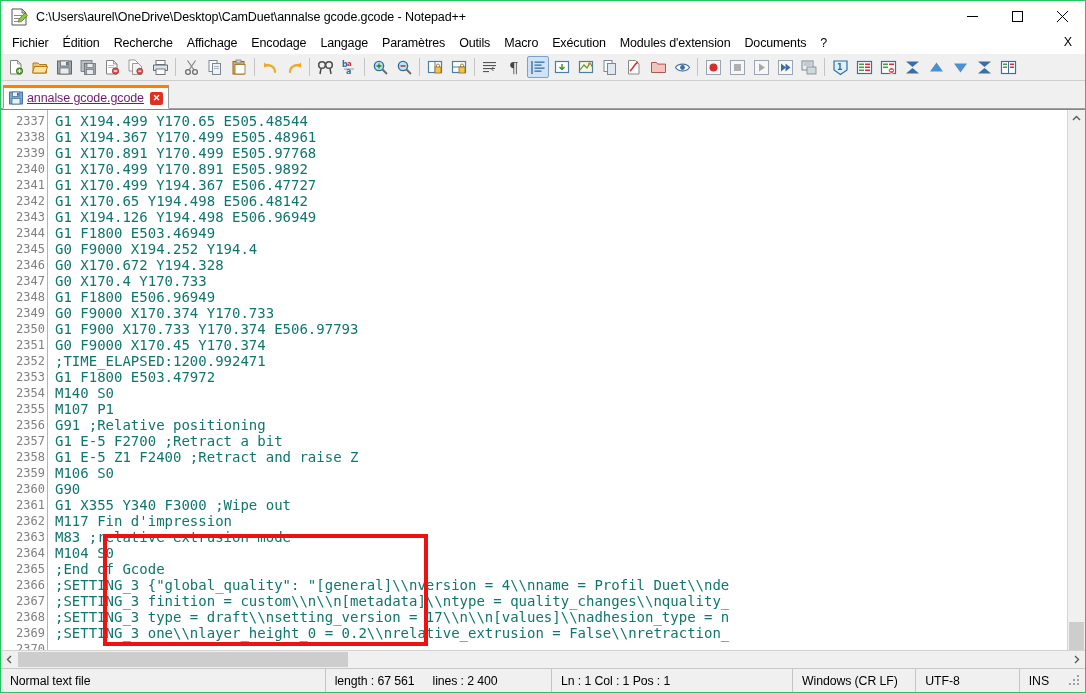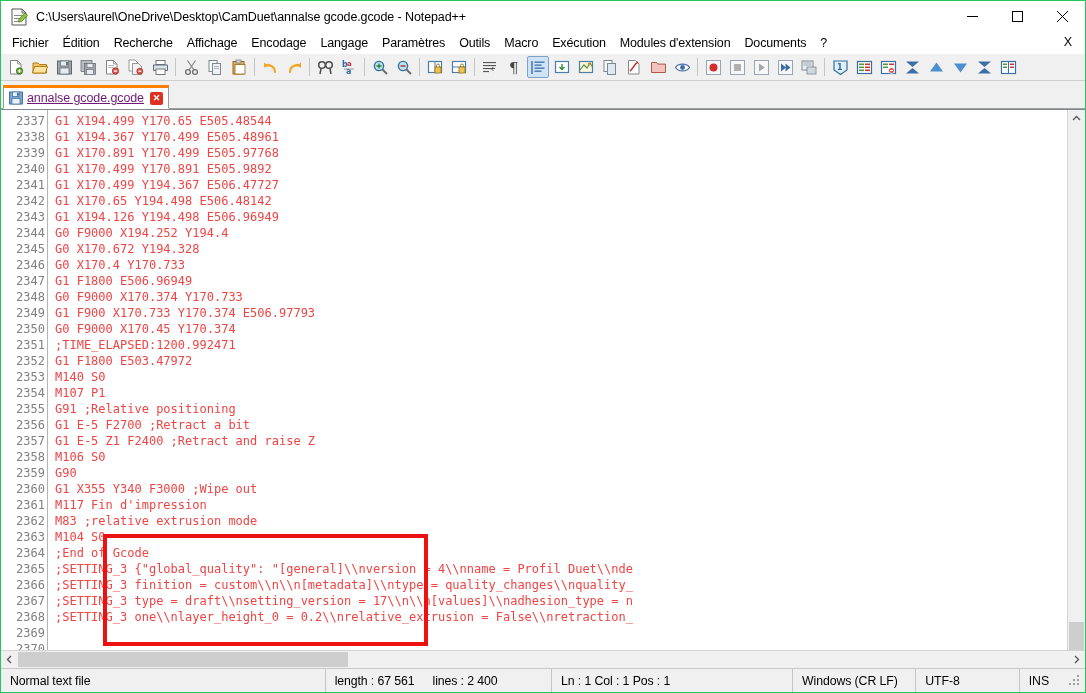--- a/index.html
+++ b/index.html
@@ -155,22 +155,22 @@
   }
   .code {
     flex: 1 1 auto;
     padding-top: 3px;
     padding-left: 7px;
     position: relative;
     overflow: hidden;
   }
   .code .cl {
     font-family: "DejaVu Sans Mono", monospace;
-    font-size: 12px; line-height: 16px;
-    color: #ef4444;
+    font-size: 14px; line-height: 16px;
+    color: #0f766e;
     height: 16px;
     white-space: pre;
     letter-spacing: 0px;
   }
   .redbox {
     position: absolute;
     left: 55px; top: 424px;
     width: 325px; height: 112px;
     border: 4px solid #ee1111;
     box-sizing: border-box;
@@ -664,20 +664,21 @@
         <div class="ln">2370</div>
       </div>
     <div class="code" id="codearea">
       <div class="cl">G1 X194.499 Y170.65 E505.48544</div>
         <div class="cl">G1 X194.367 Y170.499 E505.48961</div>
         <div class="cl">G1 X170.891 Y170.499 E505.97768</div>
         <div class="cl">G1 X170.499 Y170.891 E505.9892</div>
         <div class="cl">G1 X170.499 Y194.367 E506.47727</div>
         <div class="cl">G1 X170.65 Y194.498 E506.48142</div>
         <div class="cl">G1 X194.126 Y194.498 E506.96949</div>
+        <div class="cl">G1 F1800 E503.46949</div>
         <div class="cl">G0 F9000 X194.252 Y194.4</div>
         <div class="cl">G0 X170.672 Y194.328</div>
         <div class="cl">G0 X170.4 Y170.733</div>
         <div class="cl">G1 F1800 E506.96949</div>
         <div class="cl">G0 F9000 X170.374 Y170.733</div>
         <div class="cl">G1 F900 X170.733 Y170.374 E506.97793</div>
         <div class="cl">G0 F9000 X170.45 Y170.374</div>
         <div class="cl">;TIME_ELAPSED:1200.992471</div>
         <div class="cl">G1 F1800 E503.47972</div>
         <div class="cl">M140 S0</div>

